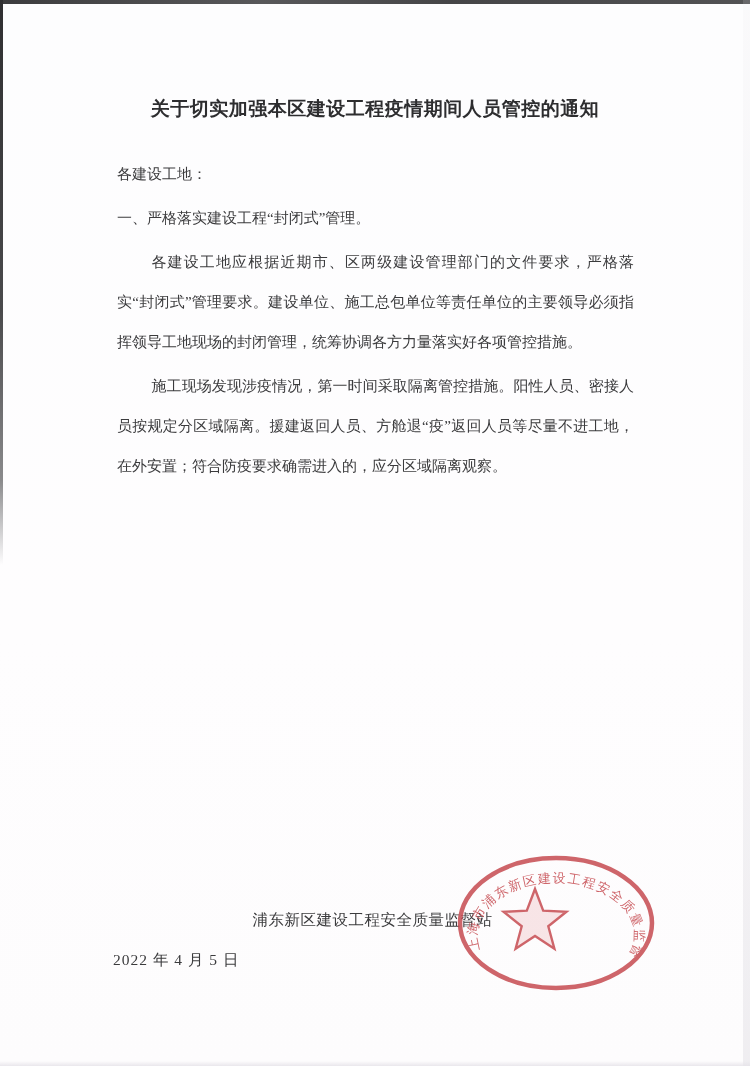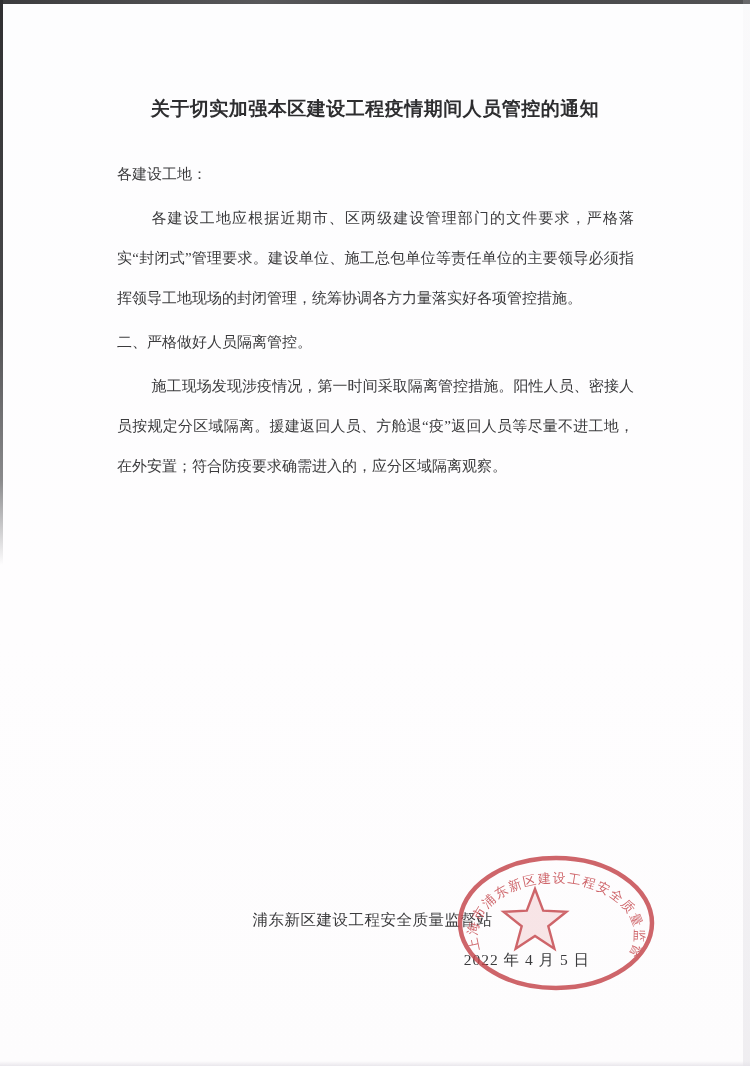--- a/index.html
+++ b/index.html
@@ -38,21 +38,21 @@
   .heading{height:40px;}
 
   .signature{
     position:absolute;top:900px;left:113px;width:519px;
     font-size:15.5px;line-height:40px;color:#3b3b3d;
     text-align:center;letter-spacing:0.5px;
   }
   .date{
     position:absolute;top:940px;left:113px;width:477px;
     font-size:15.5px;line-height:40px;color:#3b3b3d;
-    text-align:right;letter-spacing:1px;
+    letter-spacing:1px;
   }
 
   .stamp{
     position:absolute;left:440px;top:840px;width:240px;height:170px;
     opacity:0.82;filter:blur(0.5px);z-index:5;pointer-events:none;
   }
 </style>
 </head>
 <body>
 
@@ -60,22 +60,22 @@
 
   <div class="scan-top"></div>
   <div class="scan-left"></div>
   <div class="scan-right"></div>
   <div class="scan-bottom"></div>
 
   <div class="title">关于切实加强本区建设工程疫情期间人员管控的通知</div>
 
   <div class="flow">
     <p class="salutation">各建设工地：</p>
+    <p class="heading">一、严格落实建设工程“封闭式”管理。</p>
     <p class="para h120">各建设工地应根据近期市、区两级建设管理部门的文件要求，严格落实“封闭式”管理要求。建设单位、施工总包单位等责任单位的主要领导必须指挥领导工地现场的封闭管理，统筹协调各方力量落实好各项管控措施。</p>
-    <p class="heading">二、严格做好人员隔离管控。</p>
     <p class="para h120">施工现场发现涉疫情况，第一时间采取隔离管控措施。阳性人员、密接人员按规定分区域隔离。援建返回人员、方舱退“疫”返回人员等尽量不进工地，在外安置；符合防疫要求确需进入的，应分区域隔离观察。</p>
   </div>
 
   <div class="signature">浦东新区建设工程安全质量监督站</div>
   <div class="date">2022 年 4 月 5 日</div>
 
   <svg class="stamp" viewBox="0 0 240 170" aria-hidden="true">
 
     <ellipse cx="116" cy="83" rx="96" ry="65" fill="none" stroke="#c4444a" stroke-width="4.5"></ellipse>
 

